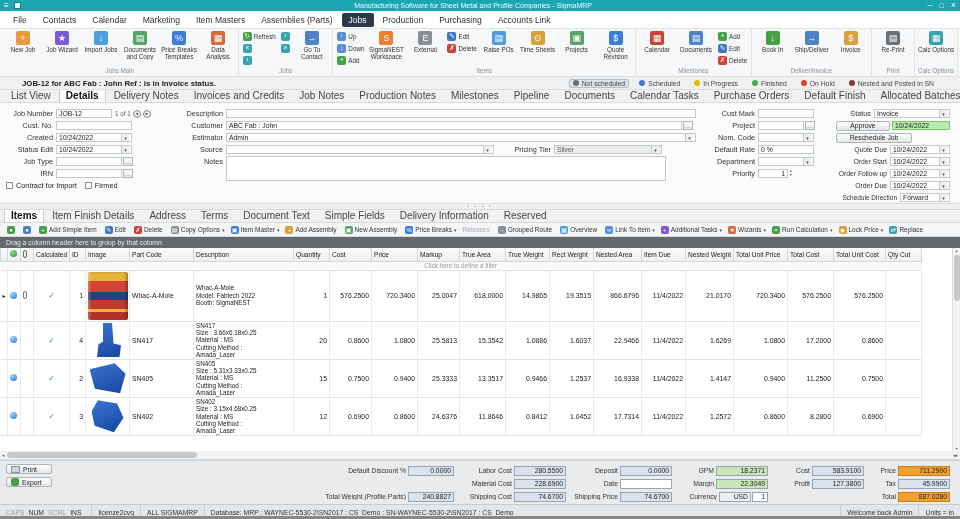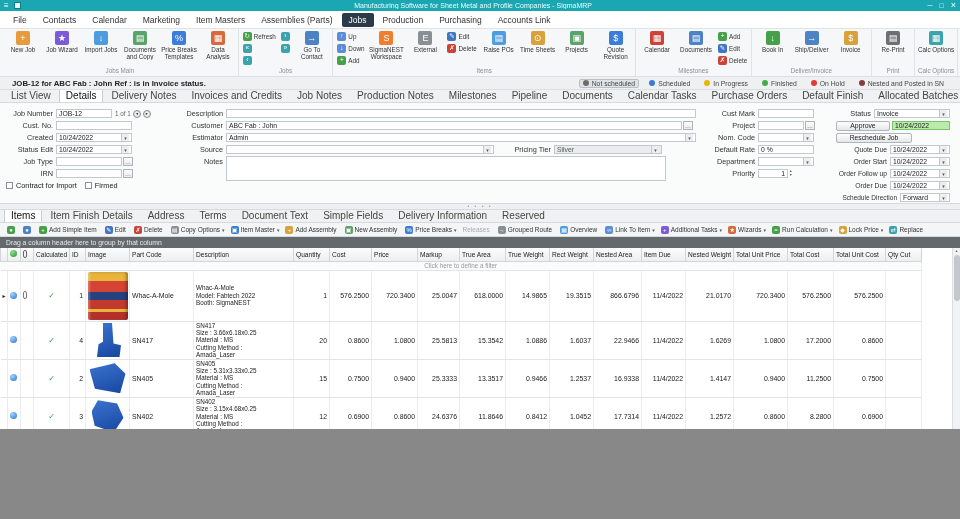--- a/index.html
+++ b/index.html
@@ -1,17 +1,17 @@
 <!DOCTYPE html>
 <html><head>
 <meta charset="utf-8">
 <style>
   *{box-sizing:border-box;margin:0;padding:0}
   body{margin:0;background:#888}
-  #app{width:960px;height:429px;position:relative;overflow:hidden;background:#f4f5f6;
+  #app{width:960px;height:516px;position:relative;overflow:hidden;background:#f4f5f6;
        font-family:"Liberation Sans","DejaVu Sans",sans-serif;font-size:8px;color:#222}
 
   
   .titlebar{height:11px;background:#1ba7b2;display:flex;align-items:center;color:#fff;padding:0 4px;font-size:7.5px}
   .t-ico{margin-right:5px;font-size:8px;line-height:1;cursor:default}
   .i-menu::before{content:"≡"}
   .i-save{width:7px;height:7px;background:#e8f6f7;border:1px solid #0d7e87;display:inline-block}
   .t-title{flex:1;text-align:center;white-space:nowrap;overflow:hidden;font-size:7px;color:#eafcfd}
   .t-ctl{margin-left:7px;font-size:7px;line-height:1;cursor:default}
   .i-min::before{content:"─"} .i-max::before{content:"□"} .i-close::before{content:"×";font-size:9px}
@@ -30,31 +30,31 @@
   .rbtn[data-size="lg"] .ricon{width:14px;height:14px;margin:1px auto;font-size:9px}
   .rbtn[data-size="lg"] .rlabel{font-size:6.3px;line-height:1.12;color:#333;max-height:15px;overflow:hidden;width:100%}
   .rbtn[data-size="sm"]{height:12px;padding:0 2px;gap:2px}
   .rbtn[data-size="sm"] .ricon{width:9px;height:9px;font-size:6.5px}
   .rbtn[data-size="sm"] .rlabel{font-size:6.3px;color:#333;white-space:nowrap}
   .ricon{border-radius:2px;color:#fff;display:flex;align-items:center;justify-content:center;line-height:1;flex:0 0 auto}
   .rlabel:empty{display:none}
   .rglabel{height:10px;text-align:center;font-size:6.3px;color:#8a9096;line-height:10px;white-space:nowrap}
 
   
-  .jobstatus{height:13px;background:#eef0f1;border-bottom:1px solid #dcdfe2;display:flex;align-items:center;padding:0 12px}
+  .jobstatus{height:13px;background:#eef0f1;border-bottom:1px solid #dcdfe2;display:flex;align-items:center;padding:0 22px}
   .jtext{font-weight:bold;font-size:7.8px;white-space:nowrap}
   .legend{margin-left:auto;display:flex;align-items:center;gap:6px;font-size:6.8px;color:#444}
   .lg-item{display:flex;align-items:center;gap:3px;padding:0 3px;border:1px solid transparent;border-radius:2px;white-space:nowrap}
   .lg-item[data-selected="true"]{background:#dfe3e6;border-color:#b9bfc4}
   .dot{width:6px;height:6px;border-radius:50%;flex:0 0 auto}
 
   
   .tabs{height:13px;background:#f0f1f2;border-bottom:1px solid #d7dadd;display:flex;align-items:flex-end;padding:0 4px;gap:1px;overflow:hidden}
   .tab{padding:2px 6px 1px;font-size:10px;color:#444;border:1px solid transparent;border-bottom:none;border-radius:2px 2px 0 0;white-space:nowrap;cursor:default}
-  .tab[data-active="true"]{background:#fff;border-color:#c9cdd1;font-weight:normal;color:#111}
+  .tab[data-active="true"]{background:#fff;border-color:#c9cdd1;font-weight:bold;color:#111}
 
   
   .formarea{height:101px;background:#fafbfb;border-bottom:1px solid #d7dadd;position:relative;font-size:7.3px}
   .fcol{position:absolute}
   .frow{display:flex;align-items:center;height:11px;margin-bottom:1px}
   .flabel{text-align:right;color:#333;padding-right:3px;white-space:nowrap;flex:0 0 auto}
   .ffield{background:#fff;border:1px solid #c3c8cc;height:9px;display:flex;align-items:center;padding:0 2px;font-size:6.8px;color:#222;overflow:hidden}
   .fval{flex:1;overflow:hidden;white-space:nowrap}
   .ffield.disabled{background:#ebecee;color:#555}
   .ffield.green{background:#b9ecab;border-color:#7cc36a}

